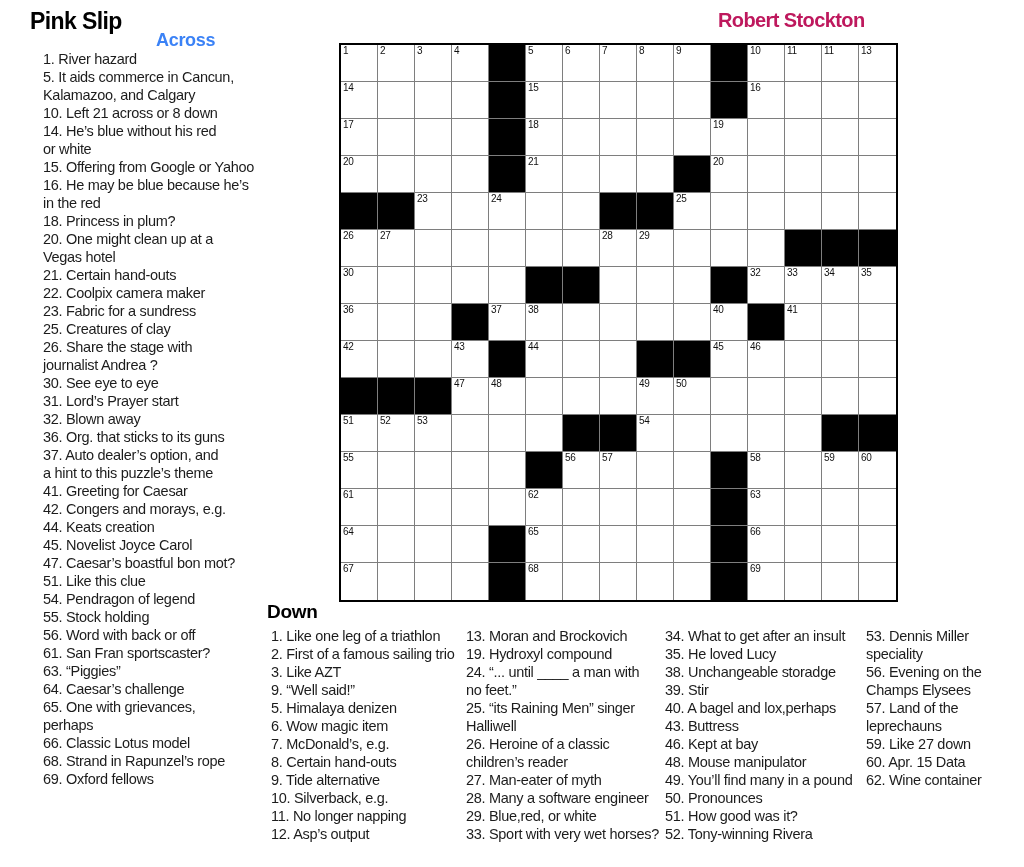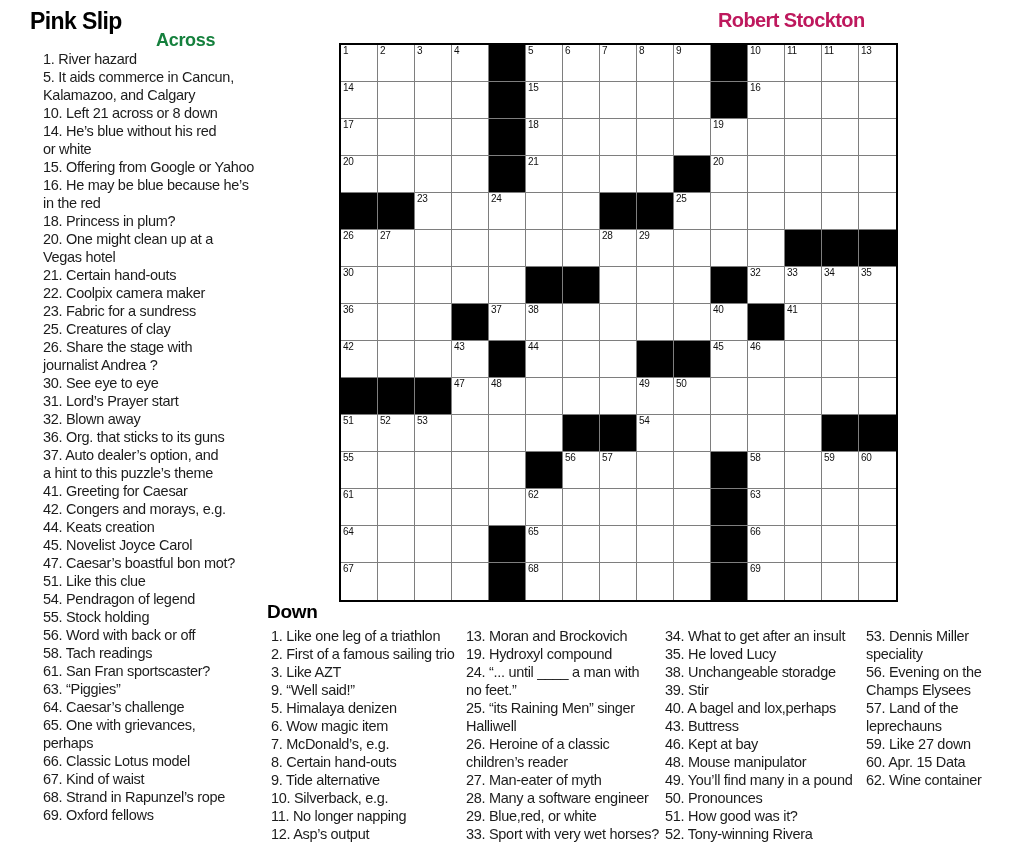--- a/index.html
+++ b/index.html
@@ -4,21 +4,21 @@
 <style>
   html,body{margin:0;padding:0;background:#ffffff;}
   body{width:1024px;height:867px;position:relative;overflow:hidden;
        font-family:"Liberation Sans","DejaVu Sans",sans-serif;color:#1c1c1c;}
   .page{position:absolute;left:10px;top:0;width:1024px;height:626px;background:#fff;}
   .title{position:absolute;left:20px;top:8px;font-size:23px;font-weight:bold;
          letter-spacing:-0.6px;color:#000;white-space:pre;}
   .author{position:absolute;left:708px;top:9px;font-size:20px;font-weight:bold;
           letter-spacing:-0.6px;color:#be185d;white-space:pre;}
   .across-header{position:absolute;left:146px;top:30px;font-size:18px;font-weight:bold;
-          letter-spacing:-0.3px;color:#15803d;}
+          letter-spacing:-0.3px;color:#3b82f6;}
   .down-header{position:absolute;left:257px;top:601px;font-size:19px;font-weight:bold;
           letter-spacing:-0.3px;color:#000;}
   .clue{white-space:pre;font-size:14.5px;line-height:18px;letter-spacing:-0.3px;color:#1c1c1c;}
   .across-list{position:absolute;left:33px;top:50px;}
   .down-col{position:absolute;top:627px;}
   .grid{position:absolute;left:329px;top:43px;border:2px solid #000;background:#fff;
         display:grid;grid-template-columns:repeat(15,37px);grid-template-rows:repeat(15,37px);}
   .cell{box-sizing:border-box;position:relative;background:#fff;
         border-right:1px solid #7e7e7e;border-bottom:1px solid #7e7e7e;}
   .cell.black{background:#000;}
@@ -61,28 +61,26 @@
 a hint to this puzzle’s theme</div>
       <div class="clue">41. Greeting for Caesar</div>
       <div class="clue">42. Congers and morays, e.g.</div>
       <div class="clue">44. Keats creation</div>
       <div class="clue">45. Novelist Joyce Carol</div>
       <div class="clue">47. Caesar’s boastful bon mot?</div>
       <div class="clue">51. Like this clue</div>
       <div class="clue">54. Pendragon of legend</div>
       <div class="clue">55. Stock holding</div>
       <div class="clue">56. Word with back or off</div>
-      <div class="clue">58. Tach readings</div>
       <div class="clue">61. San Fran sportscaster?</div>
       <div class="clue">63. “Piggies”</div>
       <div class="clue">64. Caesar’s challenge</div>
       <div class="clue">65. One with grievances,
 perhaps</div>
       <div class="clue">66. Classic Lotus model</div>
-      <div class="clue">67. Kind of waist</div>
       <div class="clue">68. Strand in Rapunzel’s rope</div>
       <div class="clue">69. Oxford fellows</div>
     </div>
   <div class="grid" id="grid">
       <div class="cell">
         <span class="num">1</span>
       </div>
       <div class="cell">
         <span class="num">2</span>
       </div>

